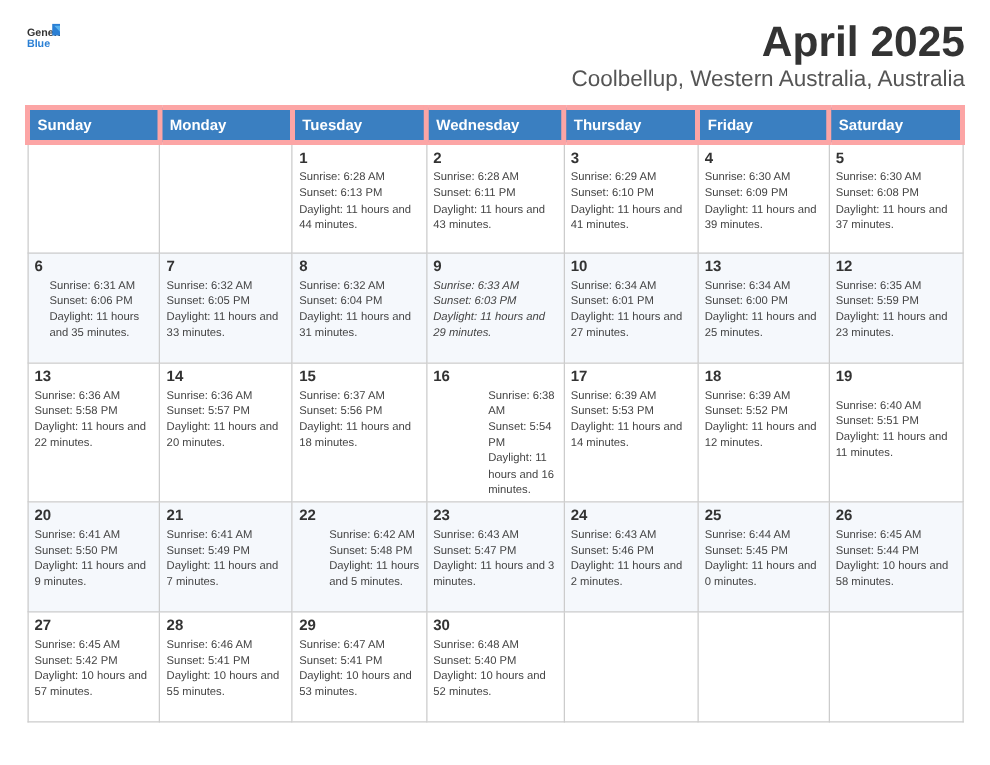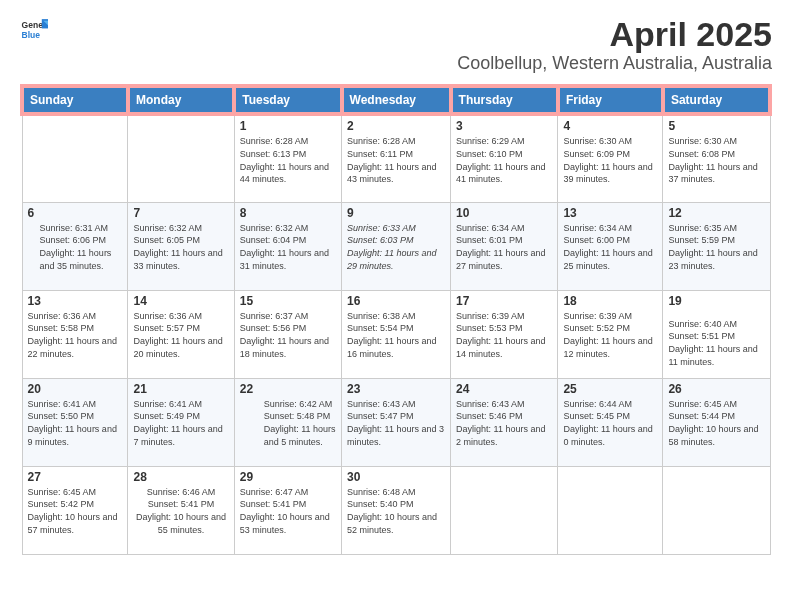--- a/index.html
+++ b/index.html
@@ -212,21 +212,21 @@
 Daylight: 11 hours and 20 minutes.</div>
           </td>
           <td>
             <span class="day-num">15</span>
             <div class="day-info" style="white-space: pre-line;">Sunrise: 6:37 AM
 Sunset: 5:56 PM
 Daylight: 11 hours and 18 minutes.</div>
           </td>
           <td>
             <span class="day-num">16</span>
-            <div class="day-info" style="white-space: pre-line;">Sunrise: 6:38 AM
+            <div class="day-info" style="white-space: pre-line; margin-left: 44px;">Sunrise: 6:38 AM
 Sunset: 5:54 PM
 Daylight: 11 hours and 16 minutes.</div>
           </td>
           <td>
             <span class="day-num">17</span>
             <div class="day-info" style="white-space: pre-line;">Sunrise: 6:39 AM
 Sunset: 5:53 PM
 Daylight: 11 hours and 14 minutes.</div>
           </td>
           <td>
@@ -288,21 +288,21 @@
         </tr>
         <tr>
           <td>
             <span class="day-num">27</span>
             <div class="day-info" style="white-space: pre-line;">Sunrise: 6:45 AM
 Sunset: 5:42 PM
 Daylight: 10 hours and 57 minutes.</div>
           </td>
           <td>
             <span class="day-num">28</span>
-            <div class="day-info" style="white-space: pre-line; text-align: center;">Sunrise: 6:46 AM
+            <div class="day-info" style="white-space: pre-line;">Sunrise: 6:46 AM
 Sunset: 5:41 PM
 Daylight: 10 hours and 55 minutes.</div>
           </td>
           <td>
             <span class="day-num">29</span>
             <div class="day-info" style="white-space: pre-line;">Sunrise: 6:47 AM
 Sunset: 5:41 PM
 Daylight: 10 hours and 53 minutes.</div>
           </td>
           <td>

